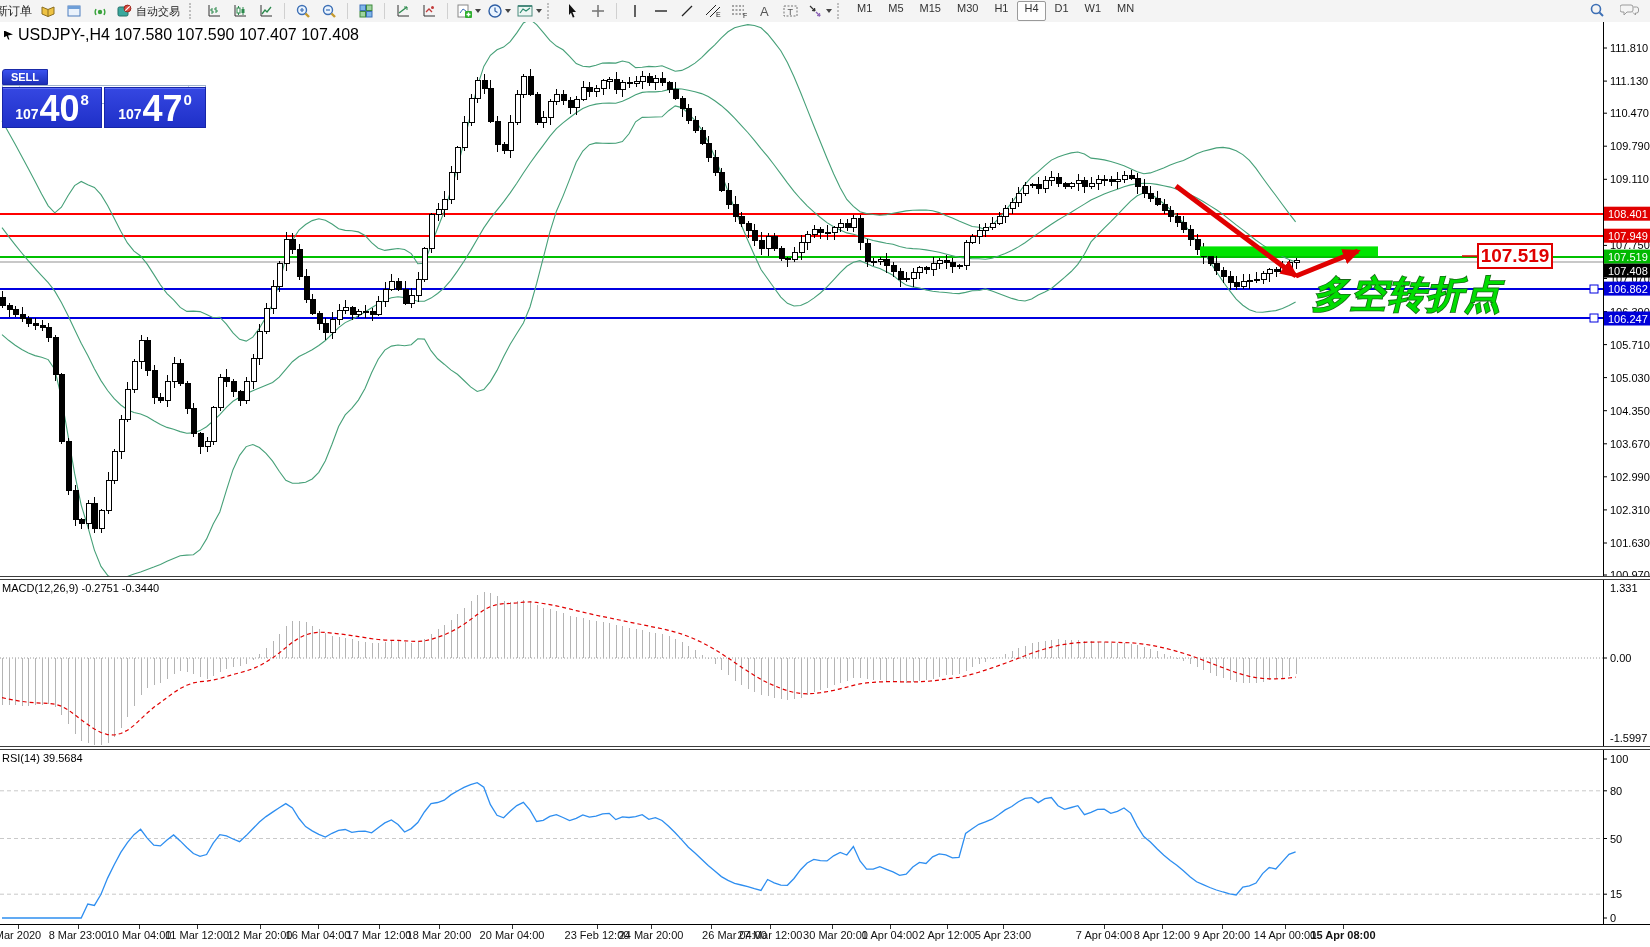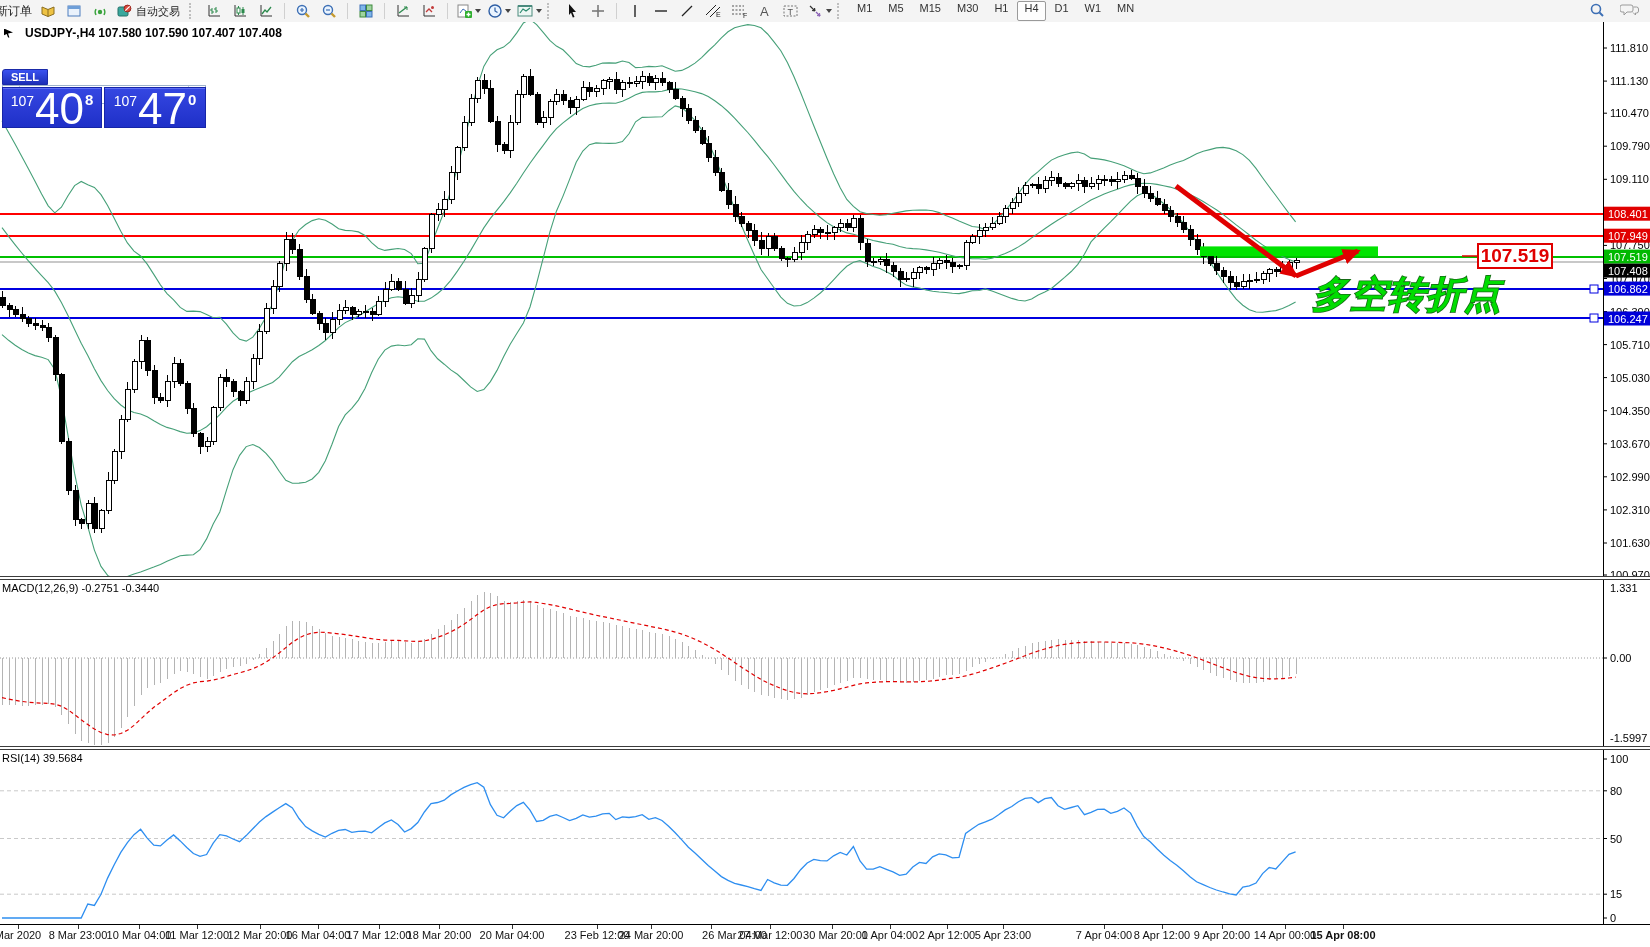--- a/index.html
+++ b/index.html
@@ -24,44 +24,44 @@
   .panel{position:absolute;left:0;width:1650px;background:#fff;overflow:hidden;}
   #main-panel{top:22px;height:554px;}
   #sep1{top:576px;height:2px;border-top:1px solid #3c3c3c;border-bottom:1px solid #3c3c3c;background:#fff;position:absolute;width:1650px;}
   #macd-panel{top:580px;height:166px;}
   #sep2{top:746px;height:2px;border-top:1px solid #3c3c3c;border-bottom:1px solid #3c3c3c;background:#fff;position:absolute;width:1650px;}
   #rsi-panel{top:750px;height:174px;border-bottom:1px solid #000;}
   #date-strip{position:absolute;top:925px;left:0;width:1650px;height:22px;background:#fff;}
   .date-label{position:absolute;top:4px;transform:translateX(-50%);font-size:11px;color:#111;white-space:nowrap;}
   .date-tick{position:absolute;top:0;width:1px;height:4px;background:#333;}
   
-  .chart-title{position:absolute;left:4px;top:4px;font-size:12px;font-weight:bold;color:#000;
-               display:flex;align-items:center;gap:12px;z-index:5;}
+  .chart-title{position:absolute;left:4px;top:4px;font-size:16px;font-weight:normal;color:#000;
+               display:flex;align-items:center;gap:5px;z-index:5;}
   .ptr{width:9px;height:9px;background:#000;clip-path:polygon(0 0,100% 45%,45% 55%,60% 100%,45% 100%,30% 60%,0 75%);}
   
   .trade-panel{position:absolute;left:2px;top:25px;width:204px;z-index:6;font-family:"Liberation Sans",sans-serif;}
   .tp-row{display:flex;height:17px;flex-direction:column;}
   .tp-sell-btn,.tp-buy-btn{width:46px;color:#fff;font-size:11px;font-weight:bold;border:1px solid #1a2aa8;
       background:linear-gradient(#3a52f0,#1c2fb8);cursor:pointer;}
   .tp-sell-btn{border-radius:3px 0 0 0;}
   .tp-buy-btn{border-radius:0 3px 0 0;width:50px;}
   .tp-vol{flex:1;display:flex;background:#fdba74;border:1px solid #9db2cc;}
   .tp-dec,.tp-inc{width:17px;background:linear-gradient(#fdfdfd,#dfe5ee);border:none;border-right:1px solid #c5cedb;
       display:flex;align-items:center;justify-content:center;cursor:pointer;}
   .tp-inc{border-right:none;border-left:1px solid #c5cedb;}
   .tri-down{width:0;height:0;border-left:4px solid transparent;border-right:4px solid transparent;border-top:5px solid #6b7b96;}
   .tri-up{width:0;height:0;border-left:4px solid transparent;border-right:4px solid transparent;border-bottom:5px solid #6b7b96;}
   .tp-vol-input{flex:1;border:none;outline:none;font-size:13px;font-weight:bold;text-align:right;padding-right:4px;width:50px;color:#111;}
   .tp-prices{display:flex;margin-top:1px;gap:2px;height:41px;}
   .tp-price{color:#fff;display:flex;align-items:flex-end;justify-content:center;cursor:pointer;
       background:linear-gradient(#3547e2,#1f30c8);border:1px solid #1625a8;box-shadow:inset 0 1px 0 #5e6ef5;}
   .tp-price-sell{width:98px;}
   .tp-price-buy{flex:1;}
-  .tp-small{font-size:14px;font-weight:normal;margin-bottom:18px;}
-  .tp-big{font-size:44px;font-weight:normal;line-height:36px;margin:0 1px;}
+  .tp-small{font-size:14px;font-weight:bold;margin-bottom:5px;}
+  .tp-big{font-size:36px;font-weight:bold;line-height:36px;margin:0 1px;}
   .tp-sup{font-size:15px;font-weight:bold;align-self:flex-start;margin-top:3px;}
   svg text{font-family:"Liberation Sans",sans-serif;}
 </style>
 </head>
 <body>
 
 <div class="toolbar">
   <div class="tb-btn tb-neworder">
     <span>新订单</span>
   </div>

